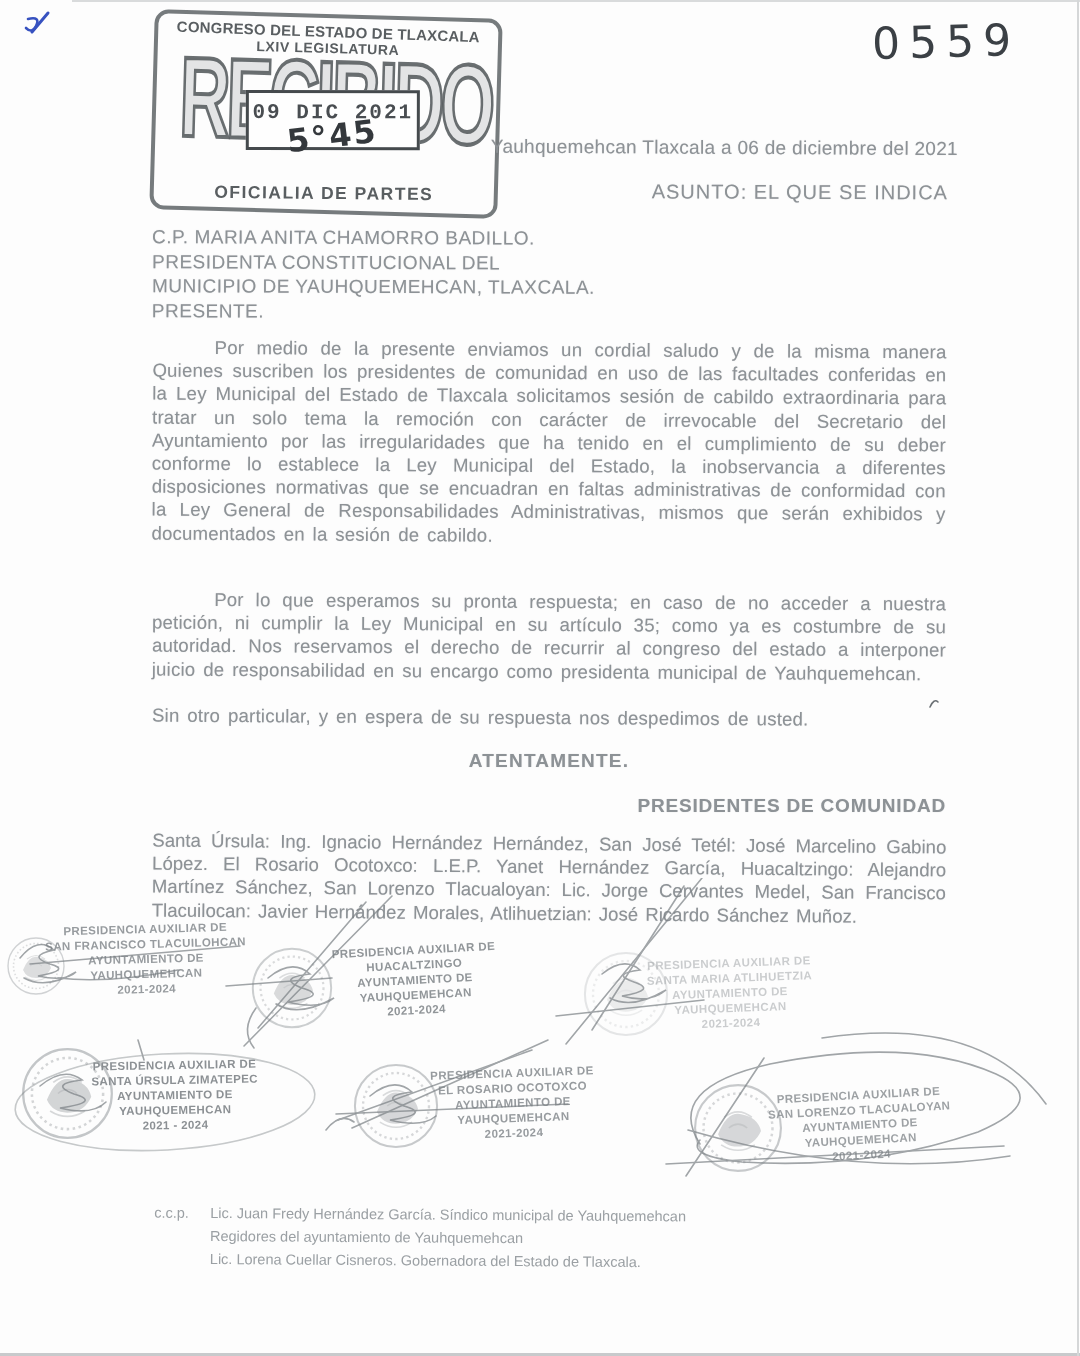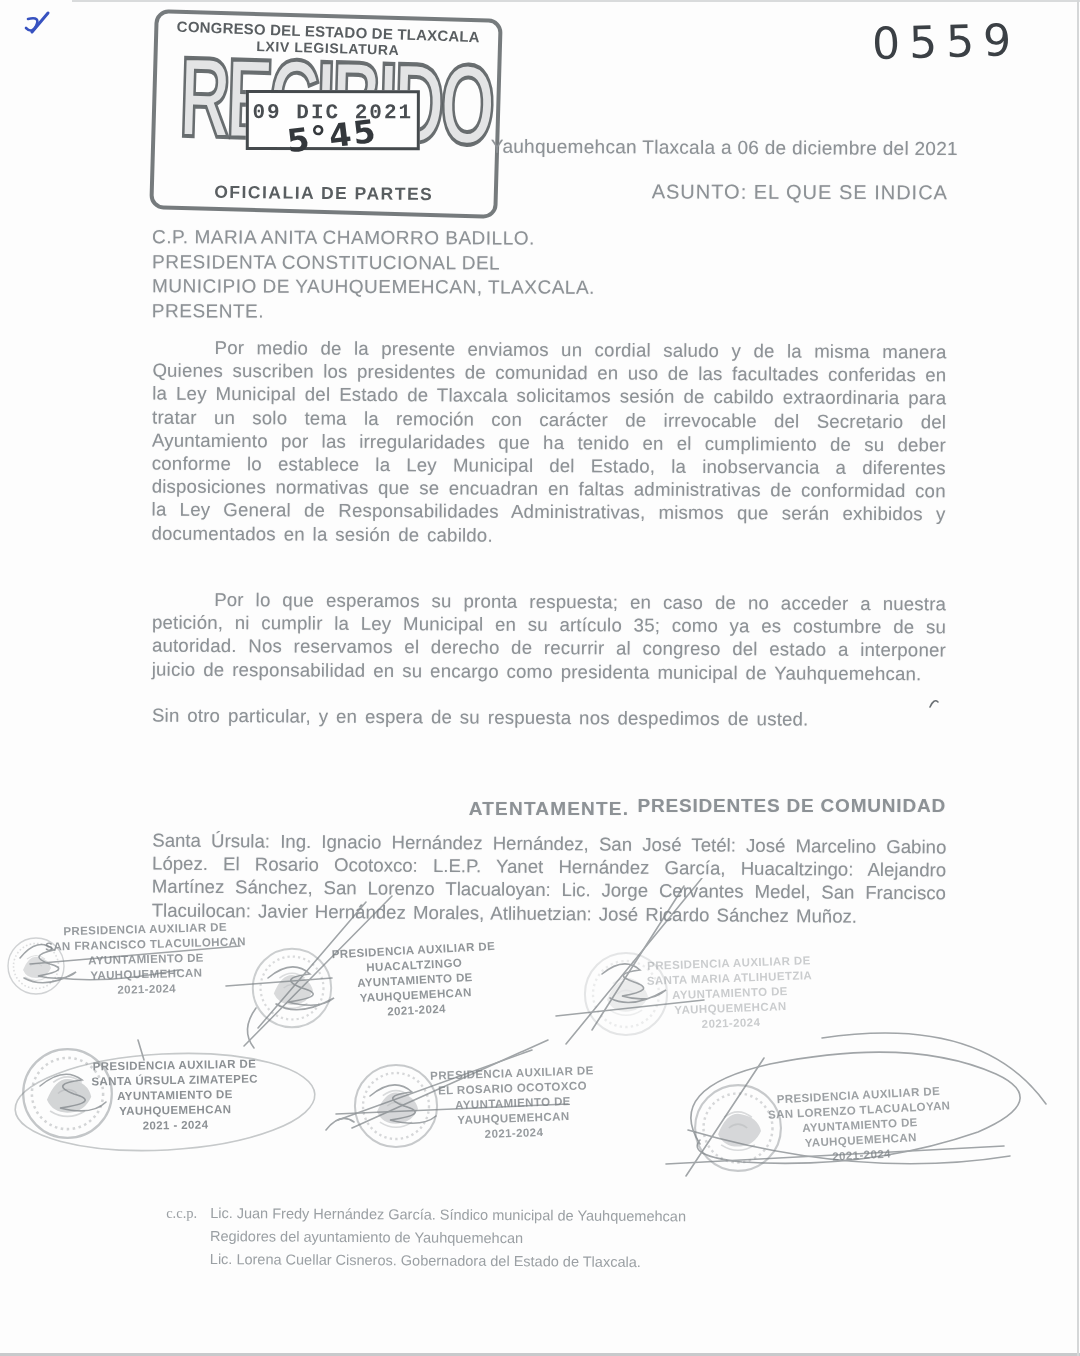--- a/index.html
+++ b/index.html
@@ -41,33 +41,33 @@
   .folio{position:absolute;left:872px;top:16px;font-size:44px;letter-spacing:9px;color:#3b4045;transform:rotate(-1.5deg);font-family:"DejaVu Sans",sans-serif;}
 
   
   .dateline{position:absolute;left:152px;top:136px;width:806px;text-align:right;font-size:19px;letter-spacing:.3px;transform:rotate(.3deg);}
   .subject{position:absolute;left:152px;top:180px;width:796px;text-align:right;font-size:20px;letter-spacing:1px;transform:rotate(.2deg);}
   .recipient{position:absolute;left:152px;top:226px;font-size:19px;line-height:24.5px;letter-spacing:.5px;transform:rotate(.2deg);}
   .para{position:absolute;left:152px;width:794px;text-align:justify;font-size:18.6px;line-height:23.2px;letter-spacing:.2px;word-spacing:2.5px;transform:rotate(.35deg);}
   .p1{top:338px;text-indent:62px;}
   .p2{top:590px;text-indent:62px;}
   .p3{top:706px;text-align:left;}
-  .closing{position:absolute;left:152px;top:750px;width:794px;text-align:center;font-weight:bold;font-size:19px;letter-spacing:1.2px;margin-top:48px;}
+  .closing{position:absolute;left:152px;top:750px;width:794px;text-align:center;font-weight:bold;font-size:19px;letter-spacing:1.2px;}
   .signers-heading{position:absolute;left:152px;top:795px;width:794px;text-align:right;font-weight:bold;font-size:19px;letter-spacing:.8px;}
   .signers{position:absolute;left:152px;top:832px;width:794px;text-align:justify;font-size:18.6px;line-height:23.2px;word-spacing:2px;transform:rotate(.5deg);}
 
   
   .seal-text{position:absolute;width:220px;text-align:center;color:#868b8f;font-weight:bold;font-size:11.5px;line-height:15px;letter-spacing:.4px;}
   .seal-text span{display:block;white-space:nowrap;}
   .eagle{position:absolute;color:#8f9498;}
   .sig-overlay{position:absolute;left:0;top:878px;width:1080px;height:322px;}
 
   
   .ccp{position:absolute;left:150px;top:1204px;width:700px;color:#9ba0a4;font-size:14.5px;line-height:23px;transform:rotate(.4deg);}
-  .ccp-label{position:absolute;left:16px;top:0;font-family:Liberation Serif, serif;}
+  .ccp-label{position:absolute;left:4px;top:0;}
   .ccp-lines{margin-left:60px;}
 
   .stray-mark{position:absolute;left:926px;top:696px;width:14px;height:16px;}
 </style>
 </head>
 <body>
 
 <div id="page">
 
   <div class="hair" style="left:72px;top:0;width:1008px;height:2px;"></div>

